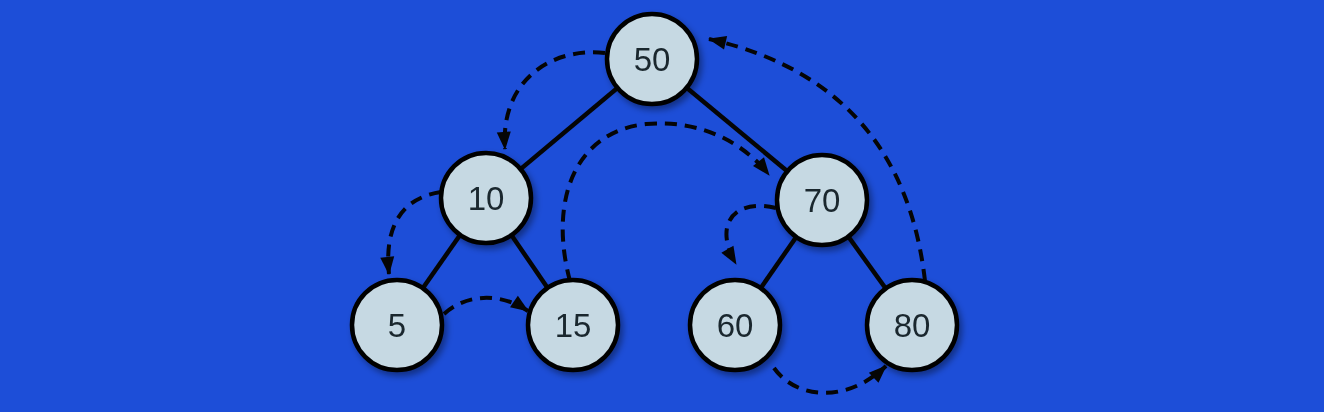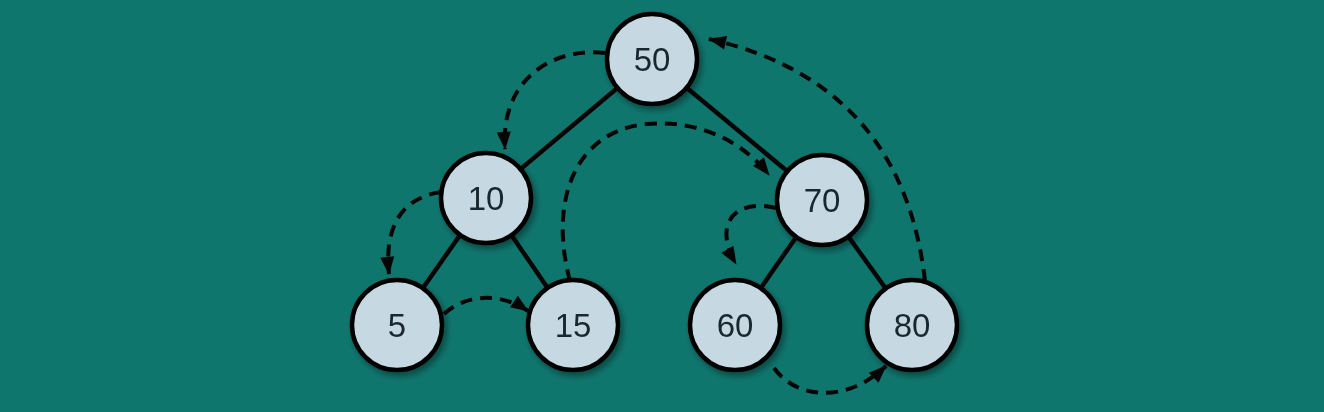--- a/index.html
+++ b/index.html
@@ -8,21 +8,21 @@
     background: #ffffff;
     width: 1324px;
     height: 412px;
     overflow: hidden;
     font-family: "Liberation Sans", sans-serif;
   }
   .stage {
     position: relative;
     width: 1324px;
     height: 412px;
-    background: #0f766e;
+    background: #1d4ed8;
   }
   svg { display: block; }
   .tree-edge {
     stroke: #050505;
     stroke-width: 4.5;
     fill: none;
   }
   .traversal-arrow {
     stroke: #050505;
     stroke-width: 4;

